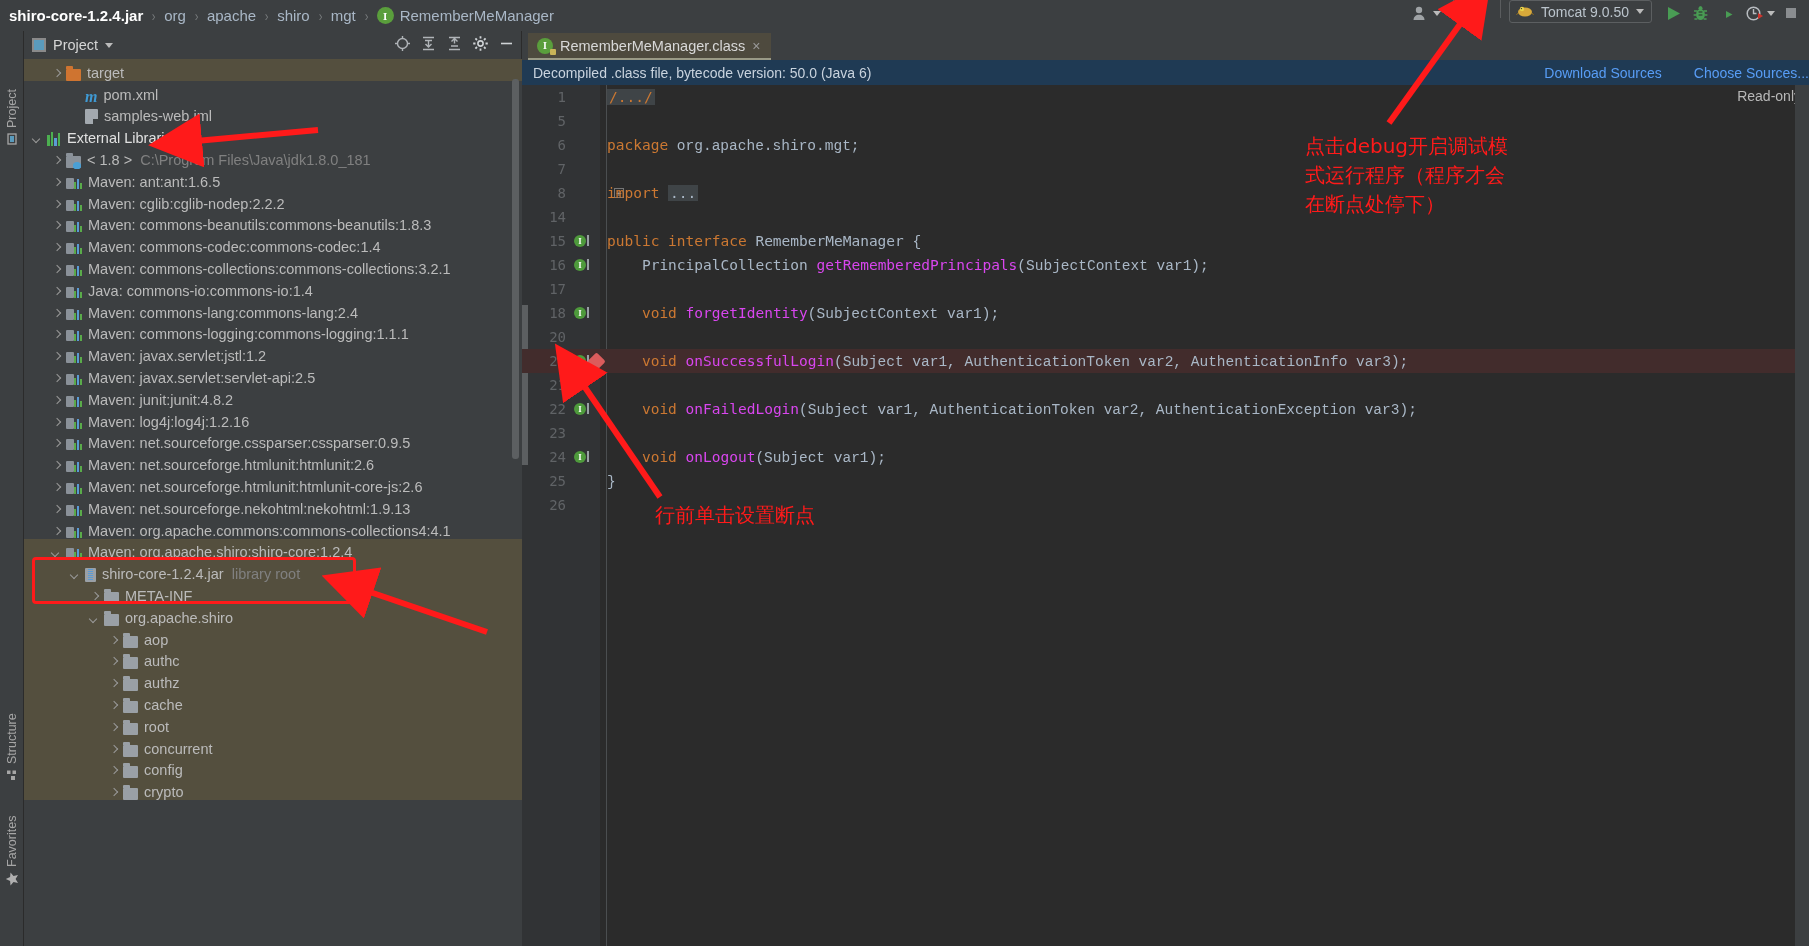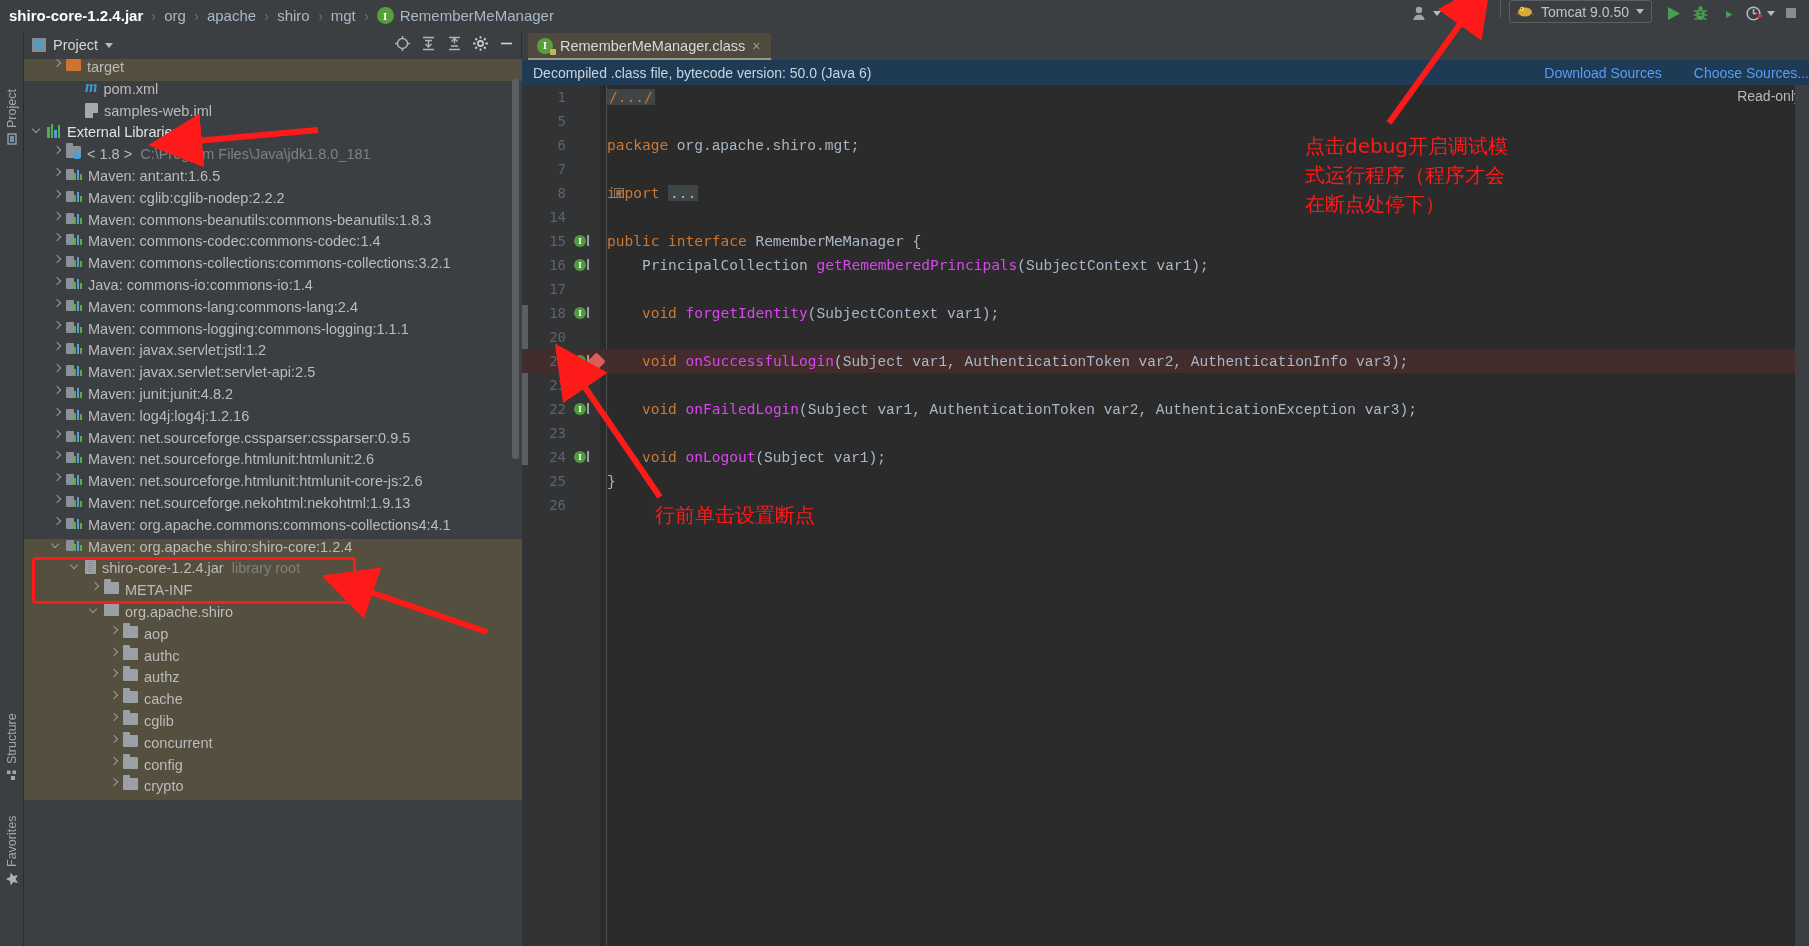--- a/index.html
+++ b/index.html
@@ -81,21 +81,21 @@
   .proj-caret { margin-left: 7px; }
   .proj-header-right {
     position: absolute; right: 6px; top: 0; height: 28px;
     display: flex; align-items: center; gap: 9px;
   }
   .tree {
     position: absolute; left: 0; top: 28px; width: 498px; height: 887px;
     background: #3c3f41; overflow: hidden;
   }
   .node {
-    position: relative; height: 21.8px; display: flex; align-items: flex-start;
+    position: relative; height: 21.8px; display: flex; align-items: flex-end;
     font-size: 14.5px; color: #bbbbbb; white-space: nowrap;
   }
   .node.sel-olive { background: #544f3e; }
   .node .arrow {
     width: 12px; height: 12px; flex: 0 0 12px; position: relative;
     margin-right: 3px;
   }
   .arrow.right::before {
     content: ""; position: absolute; left: 3px; top: 1px;
     width: 5px; height: 5px; border-right: 1.6px solid #9a9a9a;
@@ -712,21 +712,21 @@
         <div class="node sel-olive">
           <span style="display:inline-block;width:84px"></span>
           <span class="arrow right"></span>
           <span class="icn folder"></span>
           <span class="node-label">cache</span>
         </div>
         <div class="node sel-olive">
           <span style="display:inline-block;width:84px"></span>
           <span class="arrow right"></span>
           <span class="icn folder"></span>
-          <span class="node-label">cglib</span>
+          <span class="node-label">root</span>
         </div>
         <div class="node sel-olive">
           <span style="display:inline-block;width:84px"></span>
           <span class="arrow right"></span>
           <span class="icn folder"></span>
           <span class="node-label">concurrent</span>
         </div>
         <div class="node sel-olive">
           <span style="display:inline-block;width:84px"></span>
           <span class="arrow right"></span>

